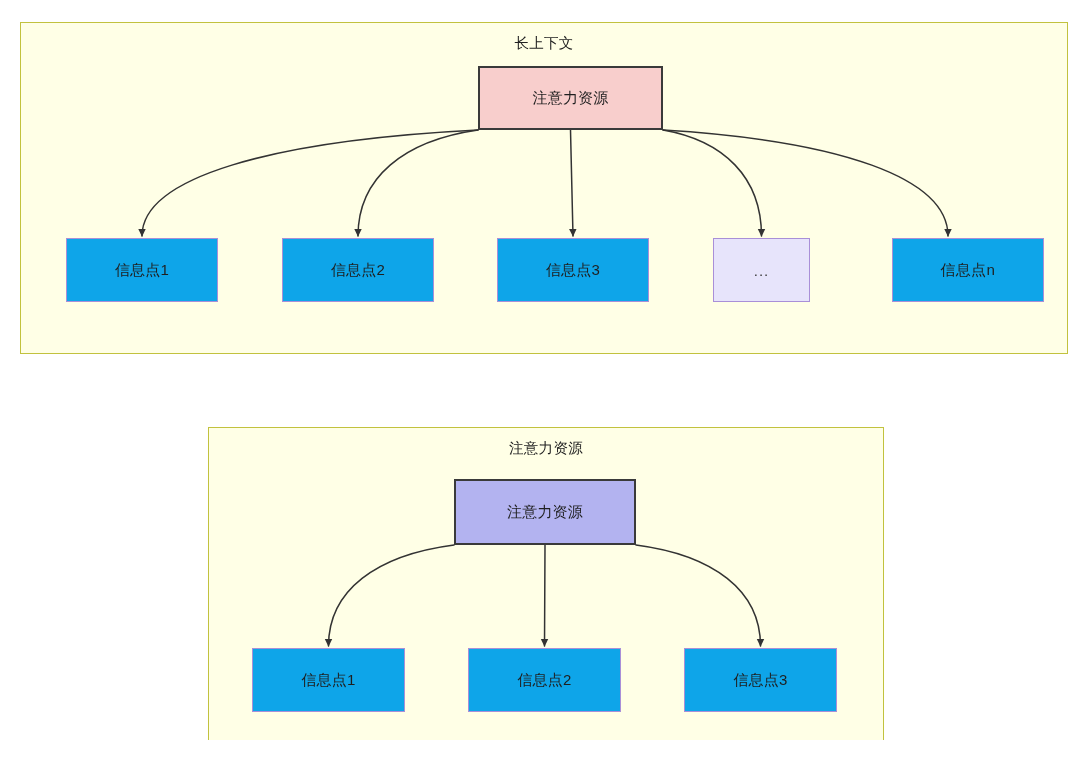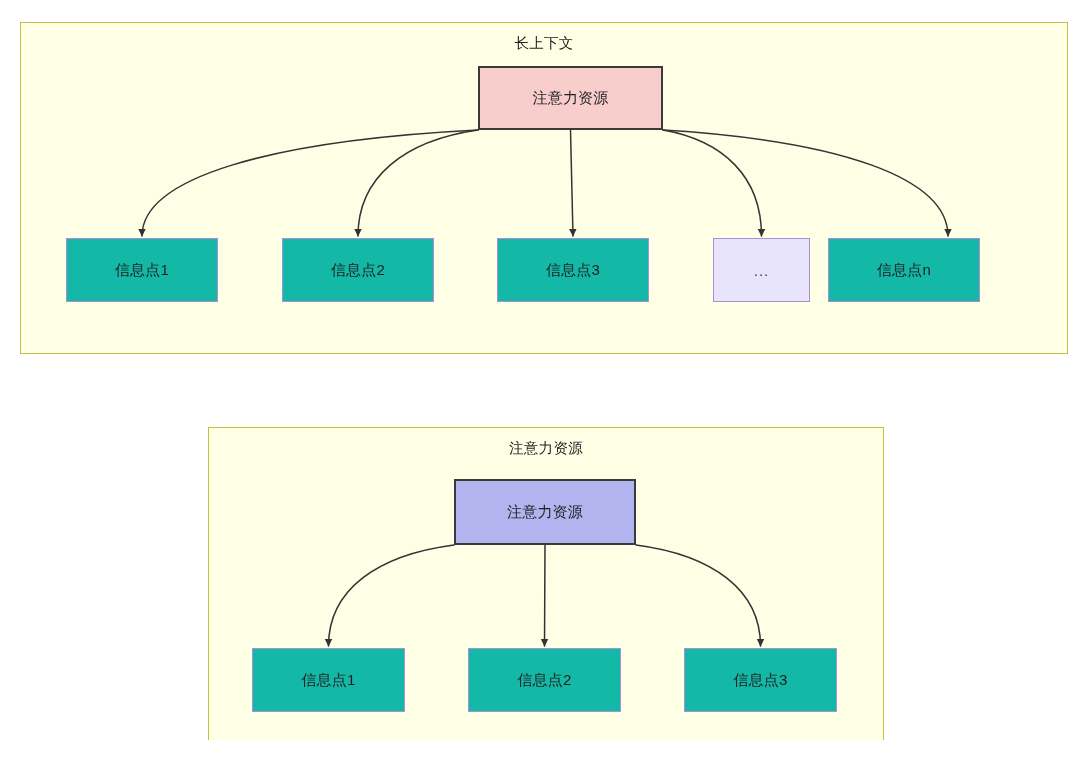--- a/index.html
+++ b/index.html
@@ -59,21 +59,21 @@
   }
   .node-attention-long {
     background: #f8cecc;
     border: 2.2px solid #3a3a3a;
   }
   .node-attention-short {
     background: #b3b3f0;
     border: 2.2px solid #3a3a3a;
   }
   .node-info {
-    background: #14b8a6;
+    background: #0ea5e9;
     border: 1.6px solid #a98fd8;
     text-align: center;
   }
   .node-ellipsis {
     background: #e7e4fb;
     border: 1.6px solid #a98fd8;
     font-size: 15px;
     color: #3a3a3a;
     letter-spacing: 1px;
   }
@@ -85,21 +85,21 @@
 
   <div class="group-box" id="group-long" style="left: 20px; top: 22px; width: 1048px; height: 332px;"></div>
   <div class="group-title" id="title-long" style="left: 20px; width: 1048px; top: 36px;">长上下文</div>
 
   <div class="node node-attention-long" id="attn-long" style="left: 478px; top: 66px; width: 185px; height: 64px;">注意力资源</div>
 
   <div class="node node-info" id="long-info-0" style="left: 66px; top: 238px; width: 152px; height: 64px;">信息点1</div>
   <div class="node node-info" id="long-info-1" style="left: 282px; top: 238px; width: 152px; height: 64px;">信息点2</div>
   <div class="node node-info" id="long-info-2" style="left: 497px; top: 238px; width: 152px; height: 64px;">信息点3</div>
   <div class="node node-ellipsis" id="long-info-3" style="left: 713px; top: 238px; width: 97px; height: 64px;">...</div>
-  <div class="node node-info" id="long-info-4" style="left: 828px; top: 238px; width: 152px; height: 64px;">信息点n</div>
+  <div class="node node-info" id="long-info-4" style="left: 892px; top: 238px; width: 152px; height: 64px; font-family: Liberation Mono, monospace;">信息点n</div>
 
   <div class="group-box" id="group-short" style="left: 208px; top: 427px; width: 676px; height: 336px;"></div>
   <div class="group-title" id="title-short" style="left: 208px; width: 676px; top: 441px;">注意力资源</div>
 
   <div class="node node-attention-short" id="attn-short" style="left: 454px; top: 479px; width: 182px; height: 66px;">注意力资源</div>
 
   <div class="node node-info" id="short-info-0" style="left: 252px; top: 648px; width: 153px; height: 64px;">信息点1</div>
   <div class="node node-info" id="short-info-1" style="left: 468px; top: 648px; width: 153px; height: 64px;">信息点2</div>
   <div class="node node-info" id="short-info-2" style="left: 684px; top: 648px; width: 153px; height: 64px;">信息点3</div>
 

